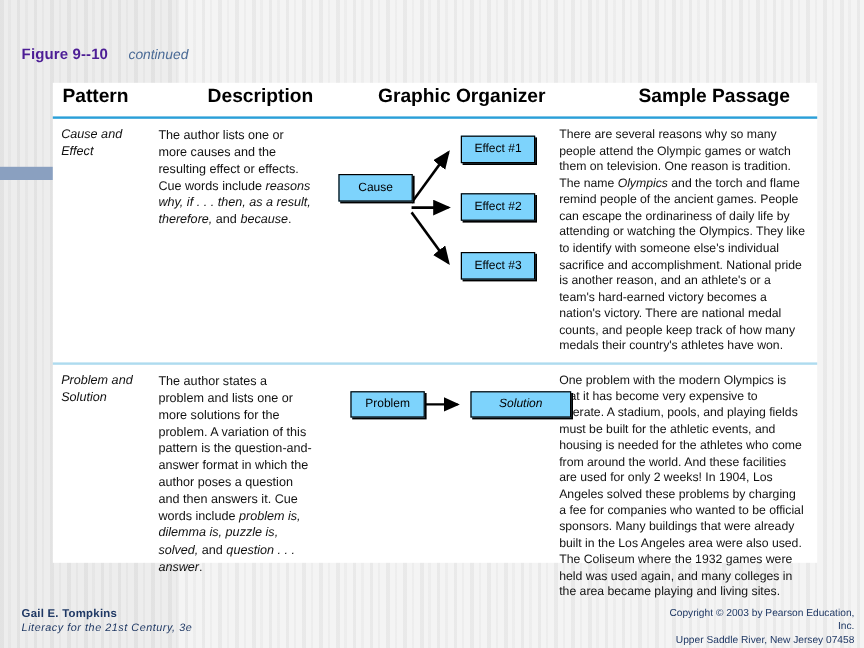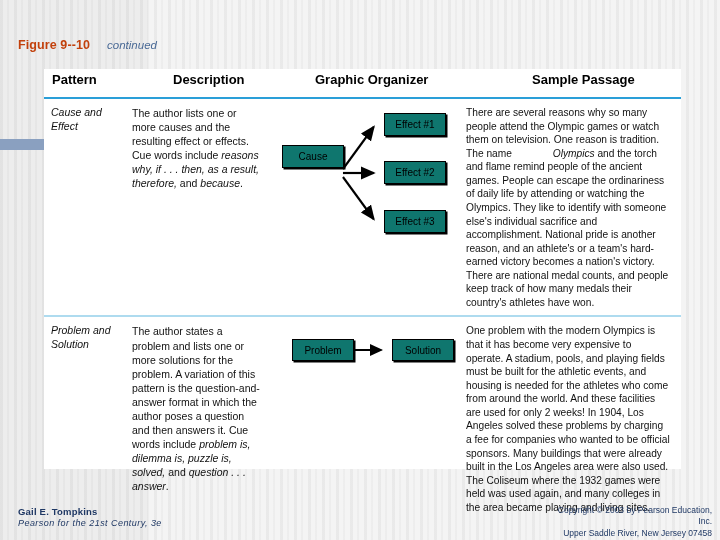--- a/index.html
+++ b/index.html
@@ -47,21 +47,21 @@
     left: 18px;
     top: 38px;
     height: 20px;
     display: flex;
     align-items: baseline;
     white-space: nowrap;
   }
   #fig-label {
     font-size: 12.5px;
     font-weight: bold;
-    color: #c2410c;
+    color: #4c1d95;
     letter-spacing: 0.1px;
     text-align: center;
   }
   #fig-continued {
     font-size: 11.5px;
     font-style: italic;
     color: #4a6a96;
     margin-left: 17px;
   }
 
@@ -94,21 +94,21 @@
     table-layout: fixed;
   }
   .tbl th, .tbl td {
     vertical-align: top;
     padding: 0;
   }
 
   .hdr-row th {
     height: 22px;
     border-bottom: 2.5px solid #2a9fd8;
-    font-size: 13px;
+    font-size: 16px;
     font-weight: bold;
     color: #000;
     text-align: left;
     padding: 3px 0 3px 0;
   }
   .hdr-cell-inner { padding-left: 2px; }
   .th-pattern   { width: 86px;  padding-left: 6px !important; }
   .th-desc      { width: 140px; }
   .th-org       { width: 190px; }
   .th-sample    { width: 221px; }
@@ -138,47 +138,47 @@
     padding: 6px 4px 6px 4px !important;
     position: relative;
   }
   .cell-sample {
     padding: 7px 10px 6px 6px !important;
     font-size: 10.2px;
     line-height: 1.33;
     color: #111;
     text-align: left;
   }
-  .cell-sample i { font-style: italic; margin-left: 38px; }
+  .cell-sample i { font-style: italic; }
 
   
   .diagram {
     position: relative;
   }
   .dg-cause { height: 160px; }
   .dg-ps    { height: 120px; }
 
   .dbox {
     position: absolute;
     box-sizing: border-box;
     border: 1.6px solid #000;
-    background: #0f766e;
+    background: #7dd3fc;
     font-size: 10px;
     color: #000;
     display: flex;
     align-items: center;
     justify-content: center;
     box-shadow: 1.5px 1.5px 0 #000;
   }
   .dbox-cause   { left: 8px;   top: 40px;  width: 62px; height: 23px; }
   .dbox-e1      { left: 110px; top: 8px;   width: 62px; height: 23px; }
   .dbox-e2      { left: 110px; top: 56px;  width: 62px; height: 23px; }
   .dbox-e3      { left: 110px; top: 105px; width: 62px; height: 23px; }
   .dbox-problem { left: 18px;  top: 16px;  width: 62px; height: 22px; }
-  .dbox-solution{ left: 118px; top: 16px;  width: 62px; height: 22px; }
+  .dbox-solution{ left: 118px; top: 16px;  width: 84px; height: 22px; font-style: italic; }
 
   .diagram svg {
     position: absolute;
     left: 0; top: 0;
     width: 100%;
     height: 100%;
     overflow: visible;
   }
 
   
@@ -298,21 +298,21 @@
         </div>
       </td>
       <td class="cell-sample">One problem with the modern Olympics is that it has become very expensive to operate. A stadium, pools, and playing fields must be built for the athletic events, and housing is needed for the athletes who come from around the world. And these facilities are used for only 2 weeks! In 1904, Los Angeles solved these problems by charging a fee for companies who wanted to be official sponsors. Many buildings that were already built in the Los Angeles area were also used. The Coliseum where the 1932 games were held was used again, and many colleges in the area became playing and living sites.</td>
     </tr>
   </tbody>
     </table>
 </div>
 
 <div id="footer-left">
   <div id="author-name">Gail E. Tompkins</div>
-  <div id="book-title">Pearson for the 21st Century, 3e</div>
+  <div id="book-title">Literacy for the 21st Century, 3e</div>
 </div>
 
 <div id="footer-right">
   <div>Copyright © 2003 by Pearson Education,</div>
   <div>Inc.</div>
   <div>Upper Saddle River, New Jersey 07458</div>
   <div>All rights reserved</div>
 </div>
 
 </body></html>

